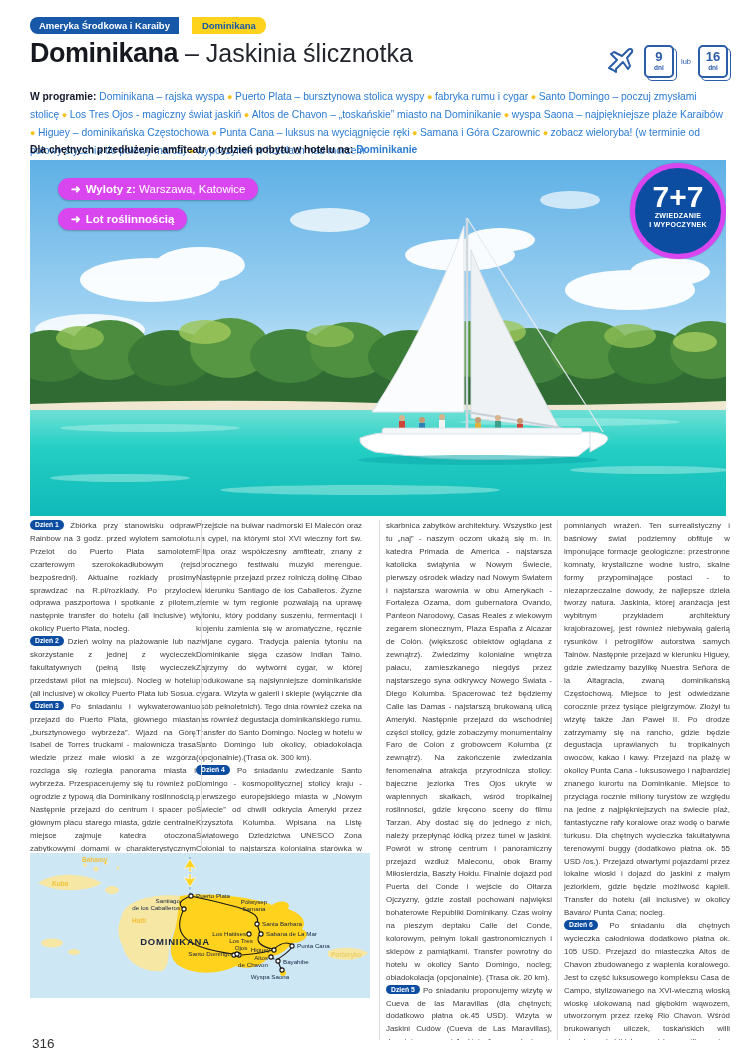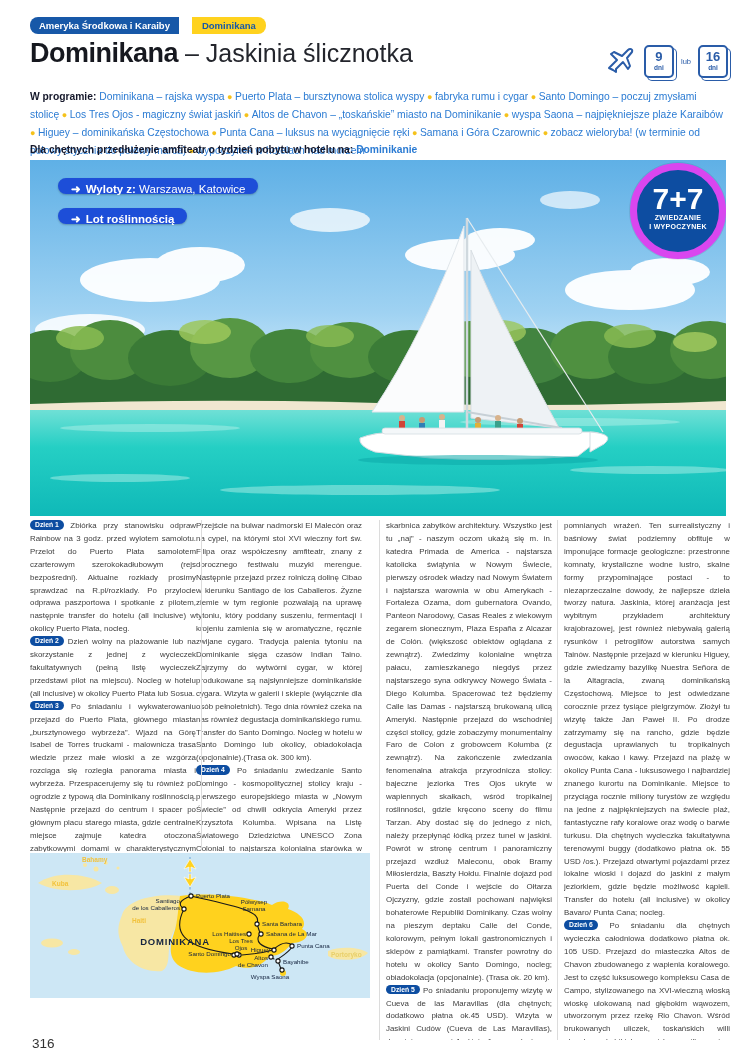--- a/index.html
+++ b/index.html
@@ -29,28 +29,28 @@
   
   .program{position:absolute;left:30px;top:88px;width:696px;font-size:10.3px;line-height:18px;color:#2b7bd3;}
   .program .lbl{font-weight:bold;color:#15182b;}
   .program .dot{color:#f5c21b;font-size:9px;}
   .extension{position:absolute;left:30px;top:144px;width:696px;font-size:10.3px;font-weight:bold;color:#15182b;}
   .extension .link{color:#2b7bd3;}
 
   
   .hero{position:absolute;left:30px;top:160px;width:696px;height:356px;overflow:hidden;}
   .hero svg{display:block;}
-  .pill{position:absolute;left:28px;background:#1d4ed8;color:#fff;border-radius:12px;
-    height:16px;line-height:22px;padding:0 13px;font-size:11.5px;white-space:nowrap;
+  .pill{position:absolute;left:28px;background:#d946ef;color:#fff;border-radius:12px;
+    height:22px;line-height:22px;padding:0 13px;font-size:11.5px;white-space:nowrap;
     box-shadow:0 1px 2px rgba(0,0,0,.25);text-align:center;}
   .pill .arrow{color:#ffffff;font-weight:bold;margin-right:5px;}
   .pill1{top:18px;} .pill2{top:48px;}
   .pill .bld{font-weight:bold;}
   .badge77{position:absolute;right:0px;top:3px;width:96px;height:96px;border-radius:50%;
-    background:#0d4da1;border:7px solid #d946ef;box-sizing:border-box;color:#fff;text-align:center;
+    background:#0d4da1;border:5px solid #d946ef;box-sizing:border-box;color:#fff;text-align:center;
     box-shadow:0 0 0 1px rgba(0,0,0,0.08);}
   .badge77 .big{font-size:30px;font-weight:800;display:block;margin-top:14px;line-height:30px;}
   .badge77 .sm{font-size:7px;font-weight:bold;display:block;line-height:8.5px;letter-spacing:0.3px;}
 
   
   .text-col{position:absolute;top:520px;width:166px;font-size:7.9px;line-height:12.9px;
     text-align:justify;color:#3d3d3d;overflow:hidden;}
   .col1{left:30px;height:332px;}
   .col2{left:196px;height:332px;}
   .col3{left:386px;height:520px;}

